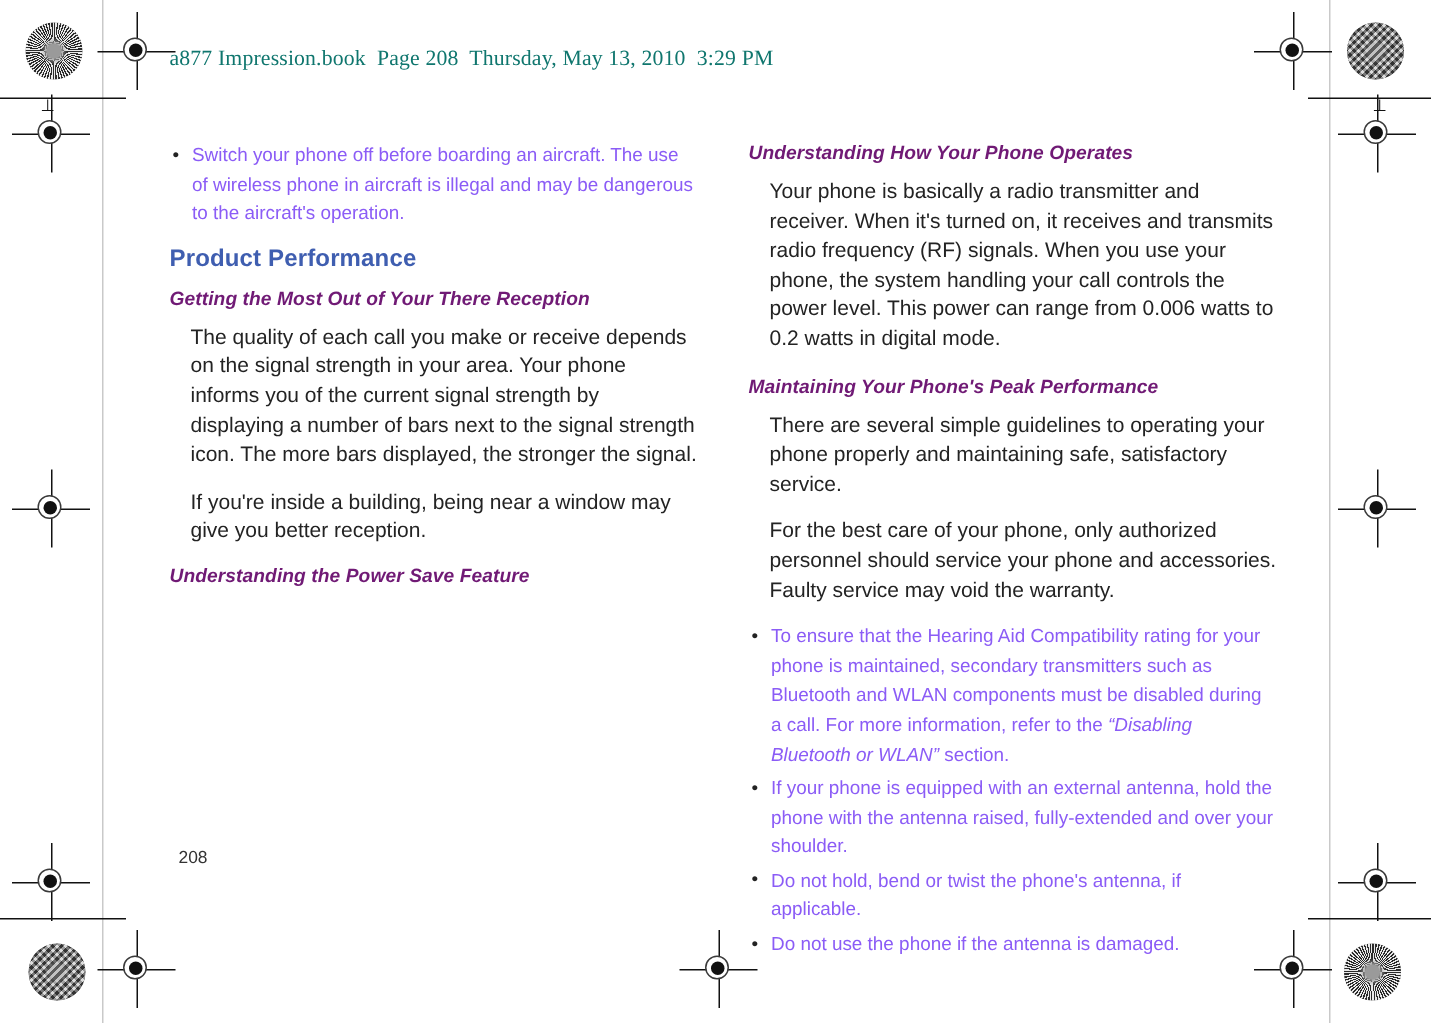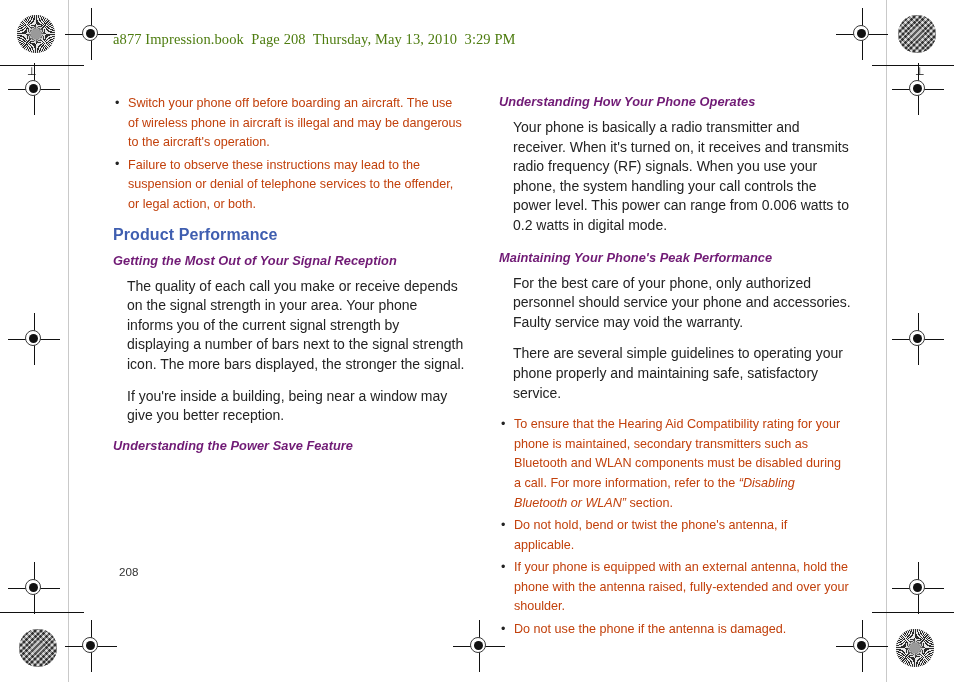--- a/index.html
+++ b/index.html
@@ -118,21 +118,21 @@
     line-height: 1;
   }
 
   
   .book-header {
     position: absolute;
     left: 113px;
     top: 31px;
     font-family: "Liberation Serif", serif;
     font-size: 14.5px;
-    color: #4d7c0f;
+    color: #0f766e;
     white-space: pre;
     letter-spacing: .1px;
   }
 
   
   .col {
     position: absolute;
     top: 94px;
     width: 352px;
     color: #232323;
@@ -168,21 +168,21 @@
     list-style: none;
     margin: 0 0 11px 0;
     padding: 0;
   }
   ul.bullets li {
     position: relative;
     margin: 0 0 3px 0;
     padding-left: 15px;
     font-size: 12.6px;
     line-height: 19.6px;
-    color: #c2410c;
+    color: #8b5cf6;
   }
   ul.bullets li::before {
     content: "\2022";
     position: absolute;
     left: 2px;
     top: -0.5px;
     font-size: 12.6px;
     color: #232323;
   }
   ul.bullets li i { font-style: italic; }
@@ -294,47 +294,46 @@
       <div class="ring"></div>
       <div class="dot"></div>
   </div>
 
   <div class="book-header">a877 Impression.book  Page 208  Thursday, May 13, 2010  3:29 PM</div>
 
   <div class="col col-left">
 
     <ul class="bullets">
       <li>Switch your phone off before boarding an aircraft. The use of wireless phone in aircraft is illegal and may be dangerous to the aircraft's operation.</li>
-      <li>Failure to observe these instructions may lead to the suspension or denial of telephone services to the offender, or legal action, or both.</li>
     </ul>
 
     <h2 class="chapter">Product Performance</h2>
 
-    <h3 class="sub">Getting the Most Out of Your Signal Reception</h3>
+    <h3 class="sub">Getting the Most Out of Your There Reception</h3>
     <p class="body">The quality of each call you make or receive depends on the signal strength in your area. Your phone informs you of the current signal strength by displaying a number of bars next to the signal strength icon. The more bars displayed, the stronger the signal.</p>
     <p class="body">If you're inside a building, being near a window may give you better reception.</p>
 
     <h3 class="sub">Understanding the Power Save Feature</h3>
   </div>
 
   <div class="col col-right">
 
     <h3 class="sub">Understanding How Your Phone Operates</h3>
     <p class="body">Your phone is basically a radio transmitter and receiver. When it's turned on, it receives and transmits radio frequency (RF) signals. When you use your phone, the system handling your call controls the power level. This power can range from 0.006 watts to 0.2 watts in digital mode.</p>
 
     <h3 class="sub" style="margin-top:14px;">Maintaining Your Phone's Peak Performance</h3>
+    <p class="body">There are several simple guidelines to operating your phone properly and maintaining safe, satisfactory service.</p>
     <p class="body">For the best care of your phone, only authorized personnel should service your phone and accessories. Faulty service may void the warranty.</p>
-    <p class="body">There are several simple guidelines to operating your phone properly and maintaining safe, satisfactory service.</p>
 
     <ul class="bullets">
       <li>
         <span>To ensure that the Hearing Aid Compatibility rating for your phone is maintained, secondary transmitters such as Bluetooth and WLAN components must be disabled during a call. For more information, refer to the </span><i>“Disabling Bluetooth or WLAN”</i><span> section.</span>
       </li>
+      <li>If your phone is equipped with an external antenna, hold the phone with the antenna raised, fully-extended and over your shoulder.</li>
       <li>Do not hold, bend or twist the phone's antenna, if applicable.</li>
-      <li>If your phone is equipped with an external antenna, hold the phone with the antenna raised, fully-extended and over your shoulder.</li>
       <li>Do not use the phone if the antenna is damaged.</li>
 
     </ul>
   </div>
 
   <div class="folio">208</div>
 
 </div>
 
 </body></html>

